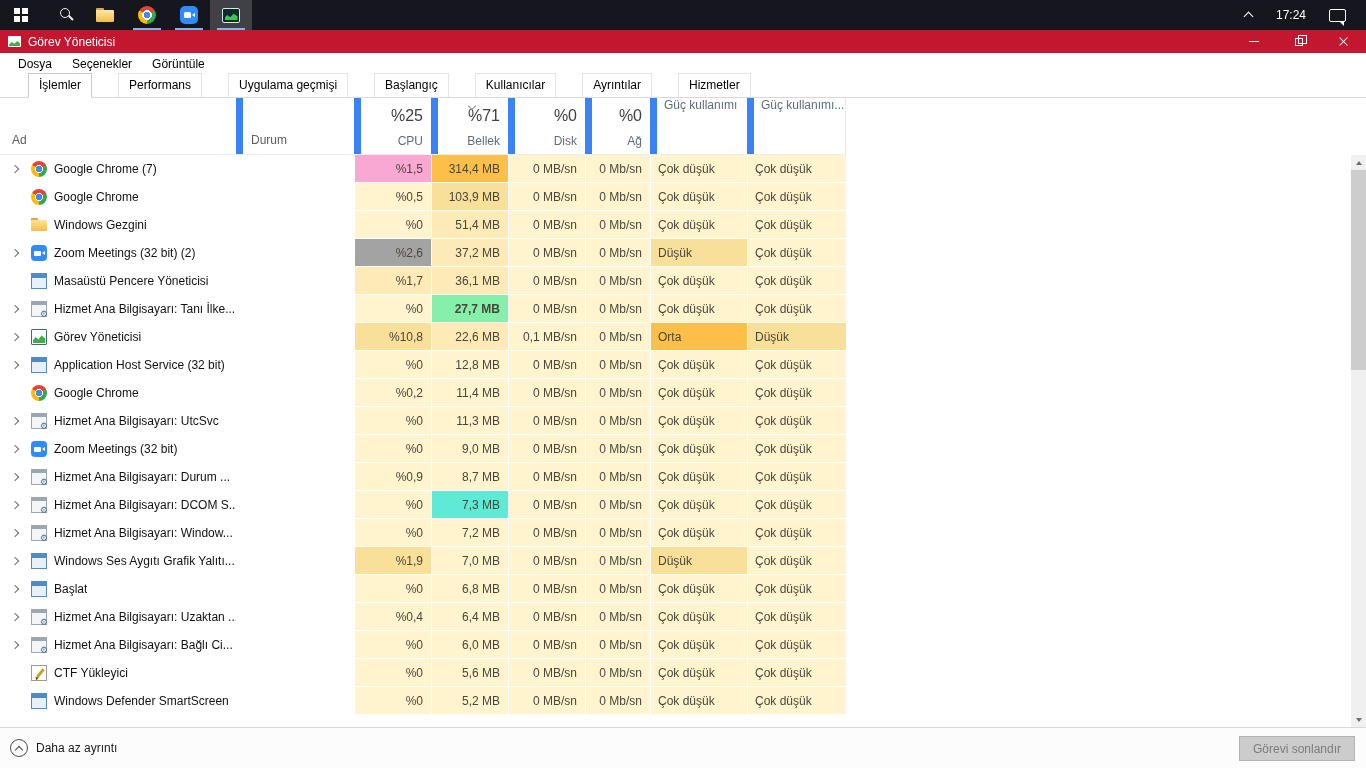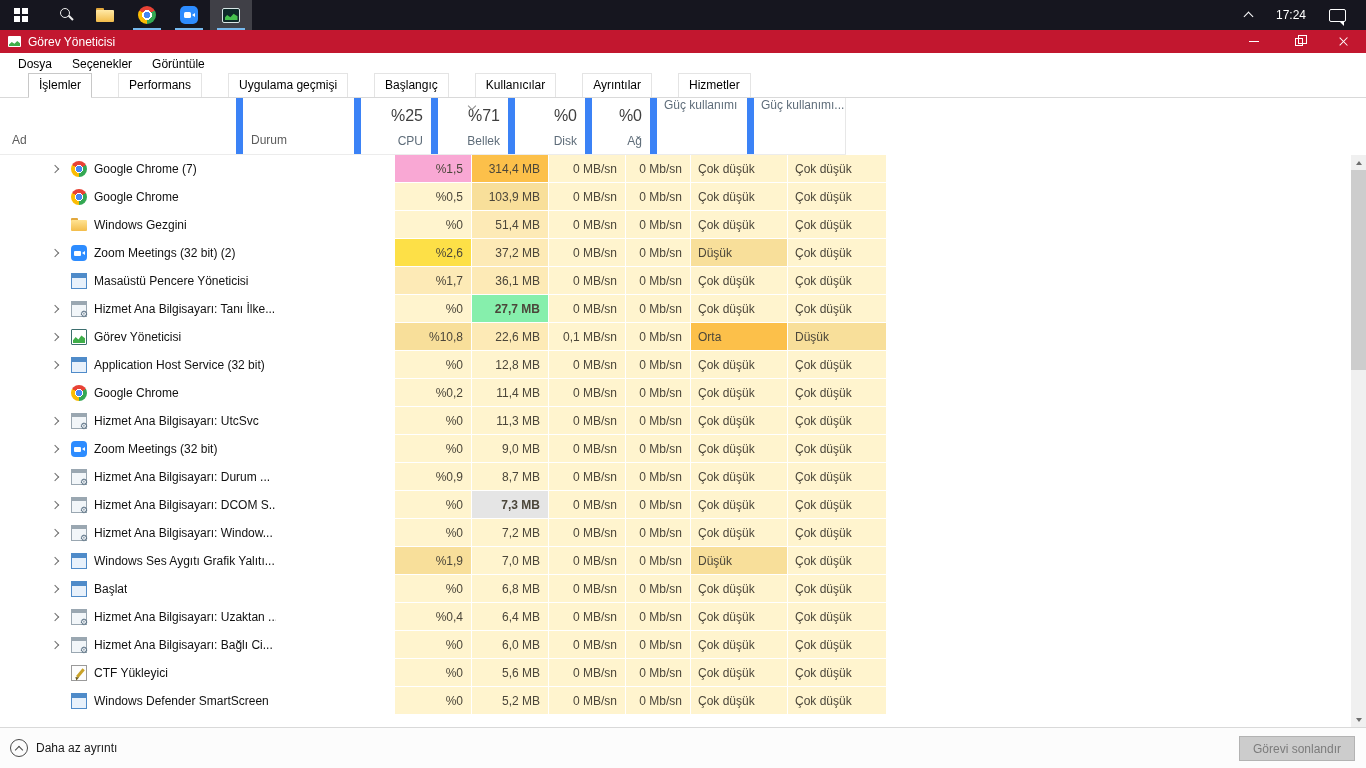--- a/index.html
+++ b/index.html
@@ -70,21 +70,21 @@
   .hcell:last-child { border-right:1px solid #e7e7e7; }
   .h-bl { display:flex; align-items:flex-end; padding:0 0 7px 12px; color:#5c5c5c; }
   .h-bl.status { padding-left:8px; }
   .h-num { display:flex; flex-direction:column; justify-content:space-between; align-items:flex-end; padding:9px 8px 6px 0; }
   .hpct { font-size:16px; color:#3f3f3f; }
   .hname { font-size:12px; color:#5f6d7a; }
   .h-pow { display:flex; align-items:flex-start; padding:0 0 7px 7px; color:#5f6d7a; }
   .sort-icon { position:absolute; top:5px; left:50%; width:6px; height:6px; margin-left:-4px; border-right:1.5px solid #8a8a8a; border-bottom:1.5px solid #8a8a8a; transform:rotate(45deg); }
 
   
-  .rows { position:absolute; left:0; top:155px; width:938px;margin-left:40px; }
+  .rows { position:absolute; left:0; top:155px; width:938px; }
   .row { display:grid; grid-template-columns:236px 118px 77px 77px 77px 65px 97px 99px; height:28px; }
   .name-cell { display:flex; align-items:center; padding-left:8px; overflow:hidden; }
   .expander { width:14px; height:14px; display:flex; align-items:center; justify-content:center; flex:none; }
   .expander::before { content:""; width:5px; height:5px; border-right:1.3px solid #6e6e6e; border-bottom:1.3px solid #6e6e6e; transform:rotate(-45deg); }
   .proc-icon { width:16px; height:16px; margin:0 7px 0 9px; position:relative; flex:none; }
   .proc-name { white-space:nowrap; overflow:hidden; color:#111; }
   .status-cell { }
   .heat { display:flex; align-items:center; border-left:1px solid #fff; border-bottom:1px solid #fff; color:#4b463a; }
   .heat.num { justify-content:flex-end; padding-right:8px; }
   .heat.pow { padding-left:7px; }
@@ -267,21 +267,21 @@
     <div class="heat pow" style="background: rgb(255, 244, 206);">Çok düşük</div>
     <div class="heat pow" style="background: rgb(255, 244, 206);">Çok düşük</div>
   </div>
     <div class="row">
     <div class="name-cell">
       <span class="expander"></span>
       <span class="proc-icon icon-zoom"></span>
       <span class="proc-name">Zoom Meetings (32 bit) (2)</span>
     </div>
     <div class="status-cell"></div>
-    <div class="heat num" style="background: #fde047;">%2,6</div>
+    <div class="heat num" style="background: #a3a3a3;">%2,6</div>
     <div class="heat num" style="background: rgb(253, 234, 182);">37,2 MB</div>
     <div class="heat num" style="background: rgb(255, 244, 206);">0 MB/sn</div>
     <div class="heat num" style="background: rgb(255, 244, 206);">0 Mb/sn</div>
     <div class="heat pow" style="background: rgb(248, 223, 154);">Düşük</div>
     <div class="heat pow" style="background: rgb(255, 244, 206);">Çok düşük</div>
   </div>
     <div class="row">
     <div class="name-cell">
       <span class="expander" style="visibility: hidden;"></span>
       <span class="proc-icon icon-window"></span>
@@ -394,21 +394,21 @@
     <div class="heat pow" style="background: rgb(255, 244, 206);">Çok düşük</div>
   </div>
     <div class="row">
     <div class="name-cell">
       <span class="expander"></span>
       <span class="proc-icon icon-svchost"></span>
       <span class="proc-name">Hizmet Ana Bilgisayarı: DCOM S...</span>
     </div>
     <div class="status-cell"></div>
     <div class="heat num" style="background: rgb(255, 244, 206);">%0</div>
-    <div class="heat num" style="background: #e5e5e5; font-weight: bold;">7,3 MB</div>
+    <div class="heat num" style="background: #5eead4;">7,3 MB</div>
     <div class="heat num" style="background: rgb(255, 244, 206);">0 MB/sn</div>
     <div class="heat num" style="background: rgb(255, 244, 206);">0 Mb/sn</div>
     <div class="heat pow" style="background: rgb(255, 244, 206);">Çok düşük</div>
     <div class="heat pow" style="background: rgb(255, 244, 206);">Çok düşük</div>
   </div>
     <div class="row">
     <div class="name-cell">
       <span class="expander"></span>
       <span class="proc-icon icon-svchost"></span>
       <span class="proc-name">Hizmet Ana Bilgisayarı: Window...</span>

